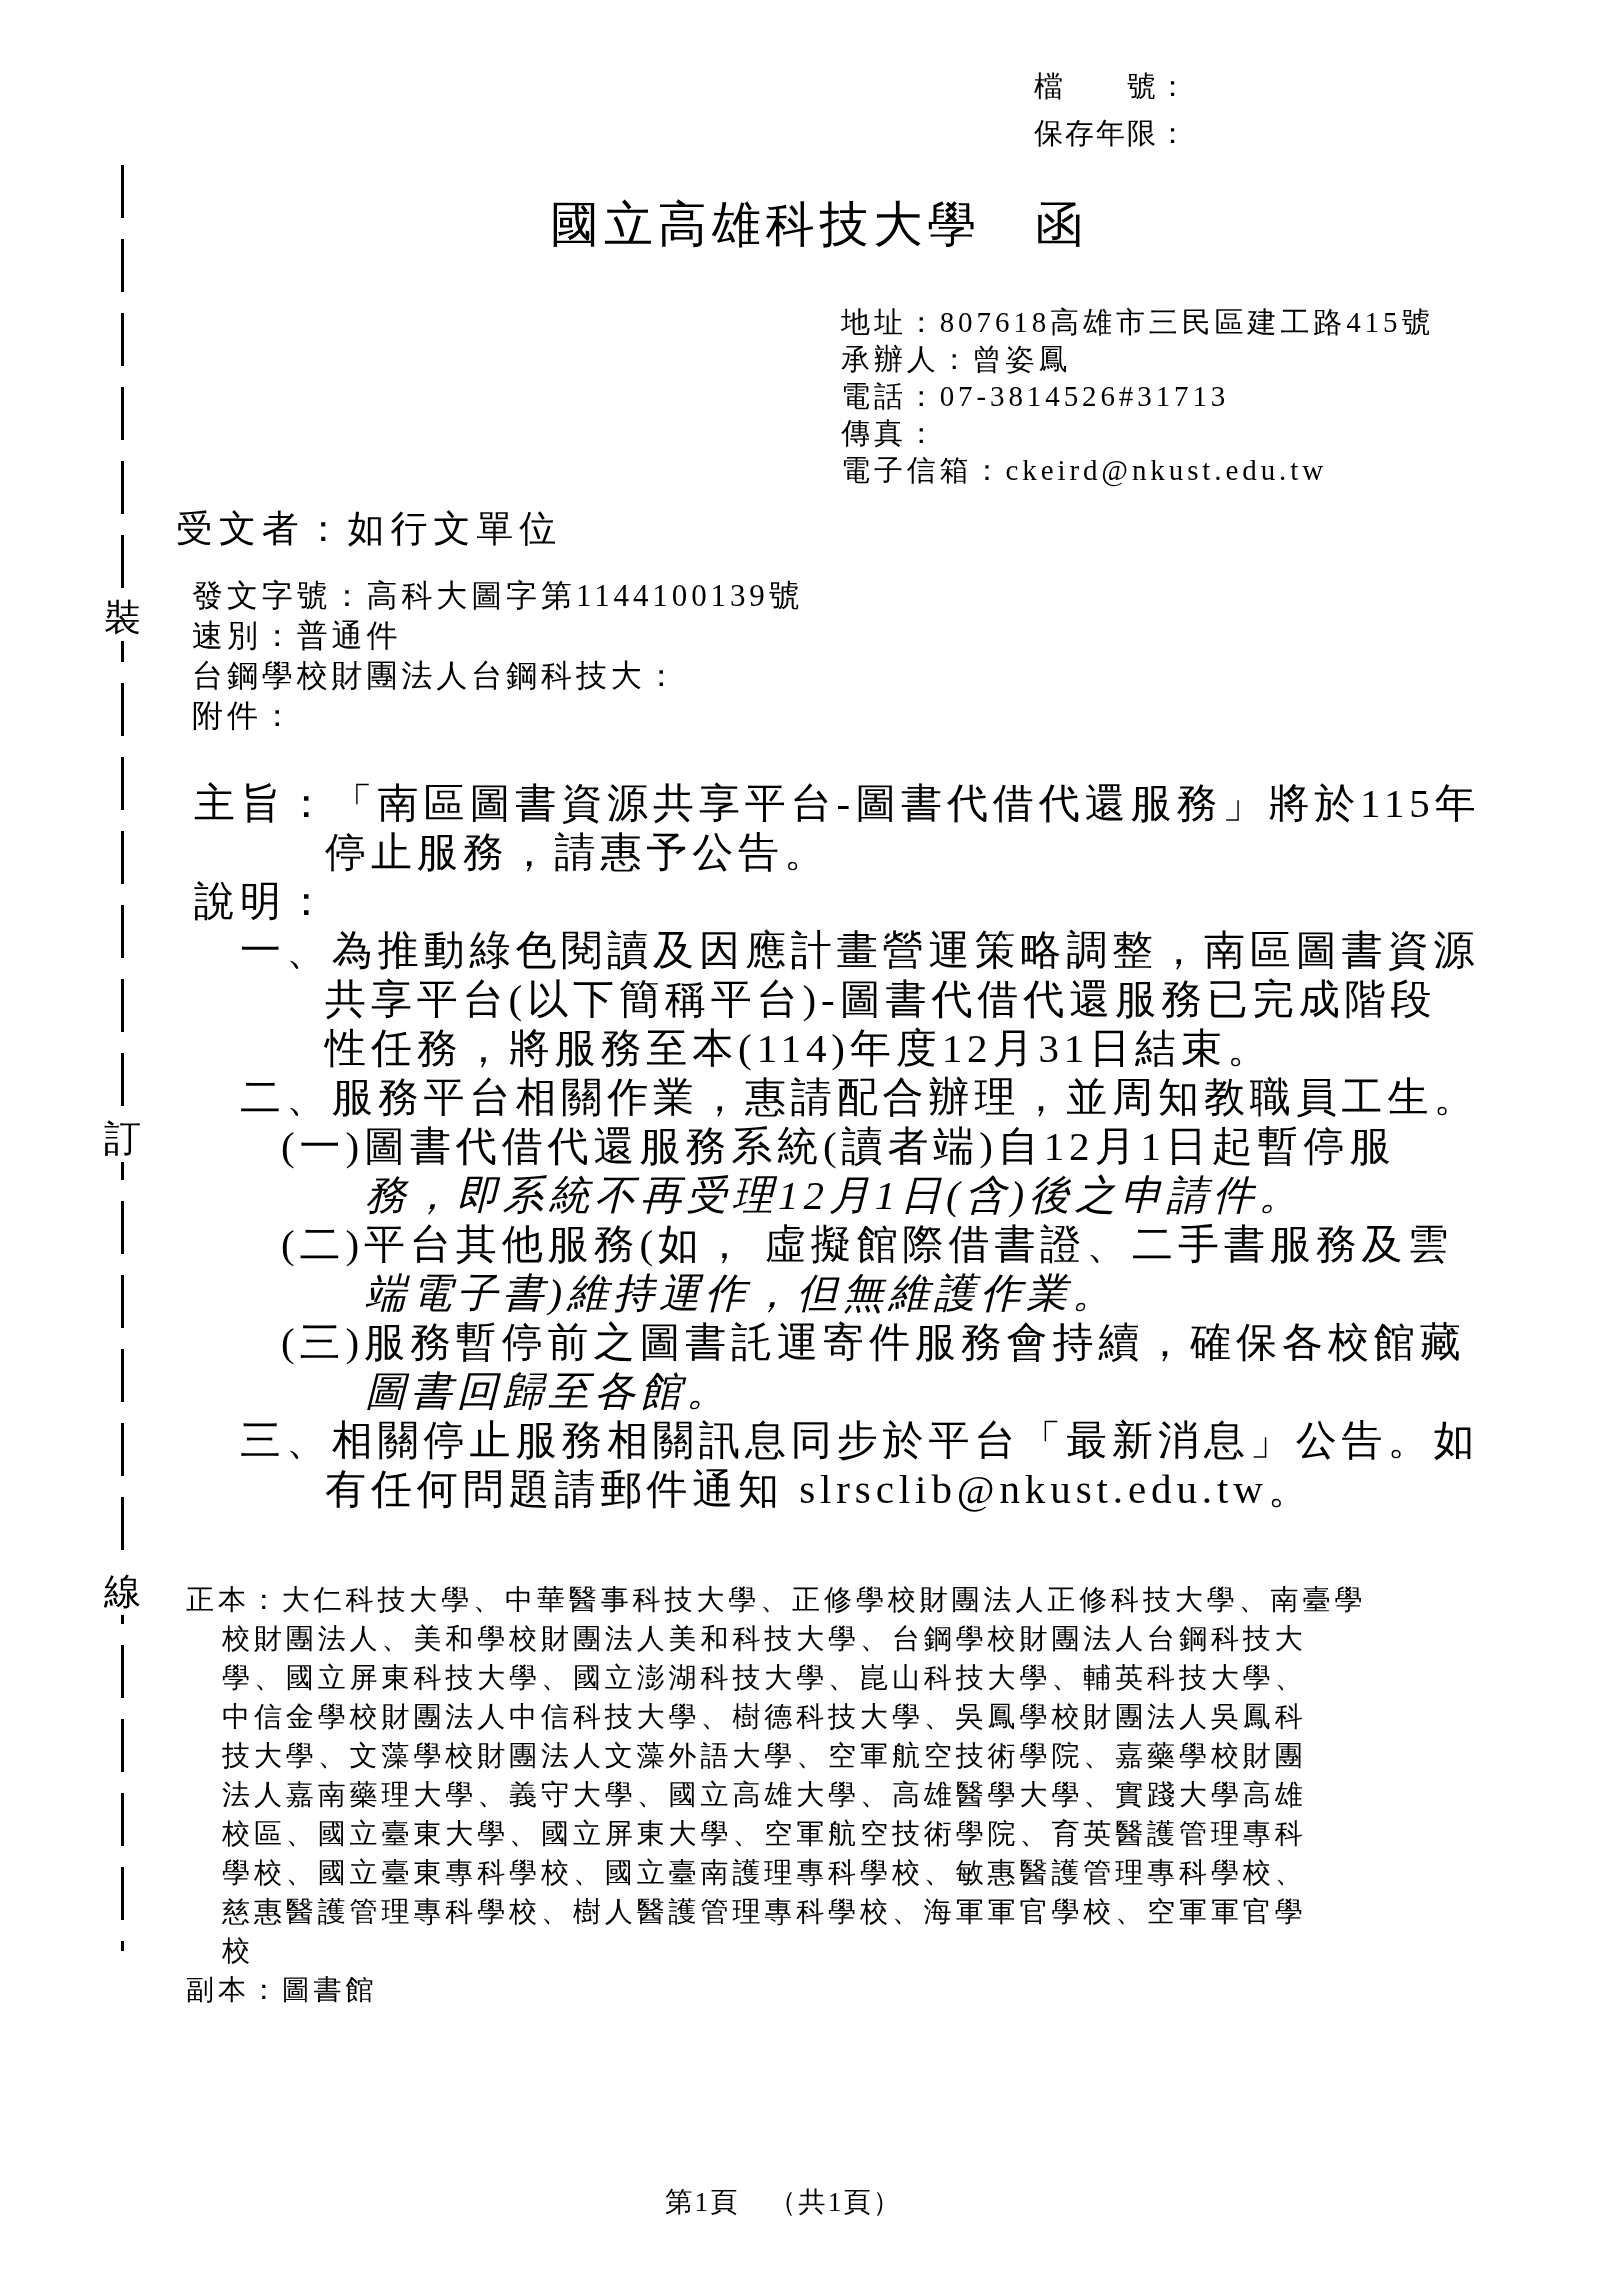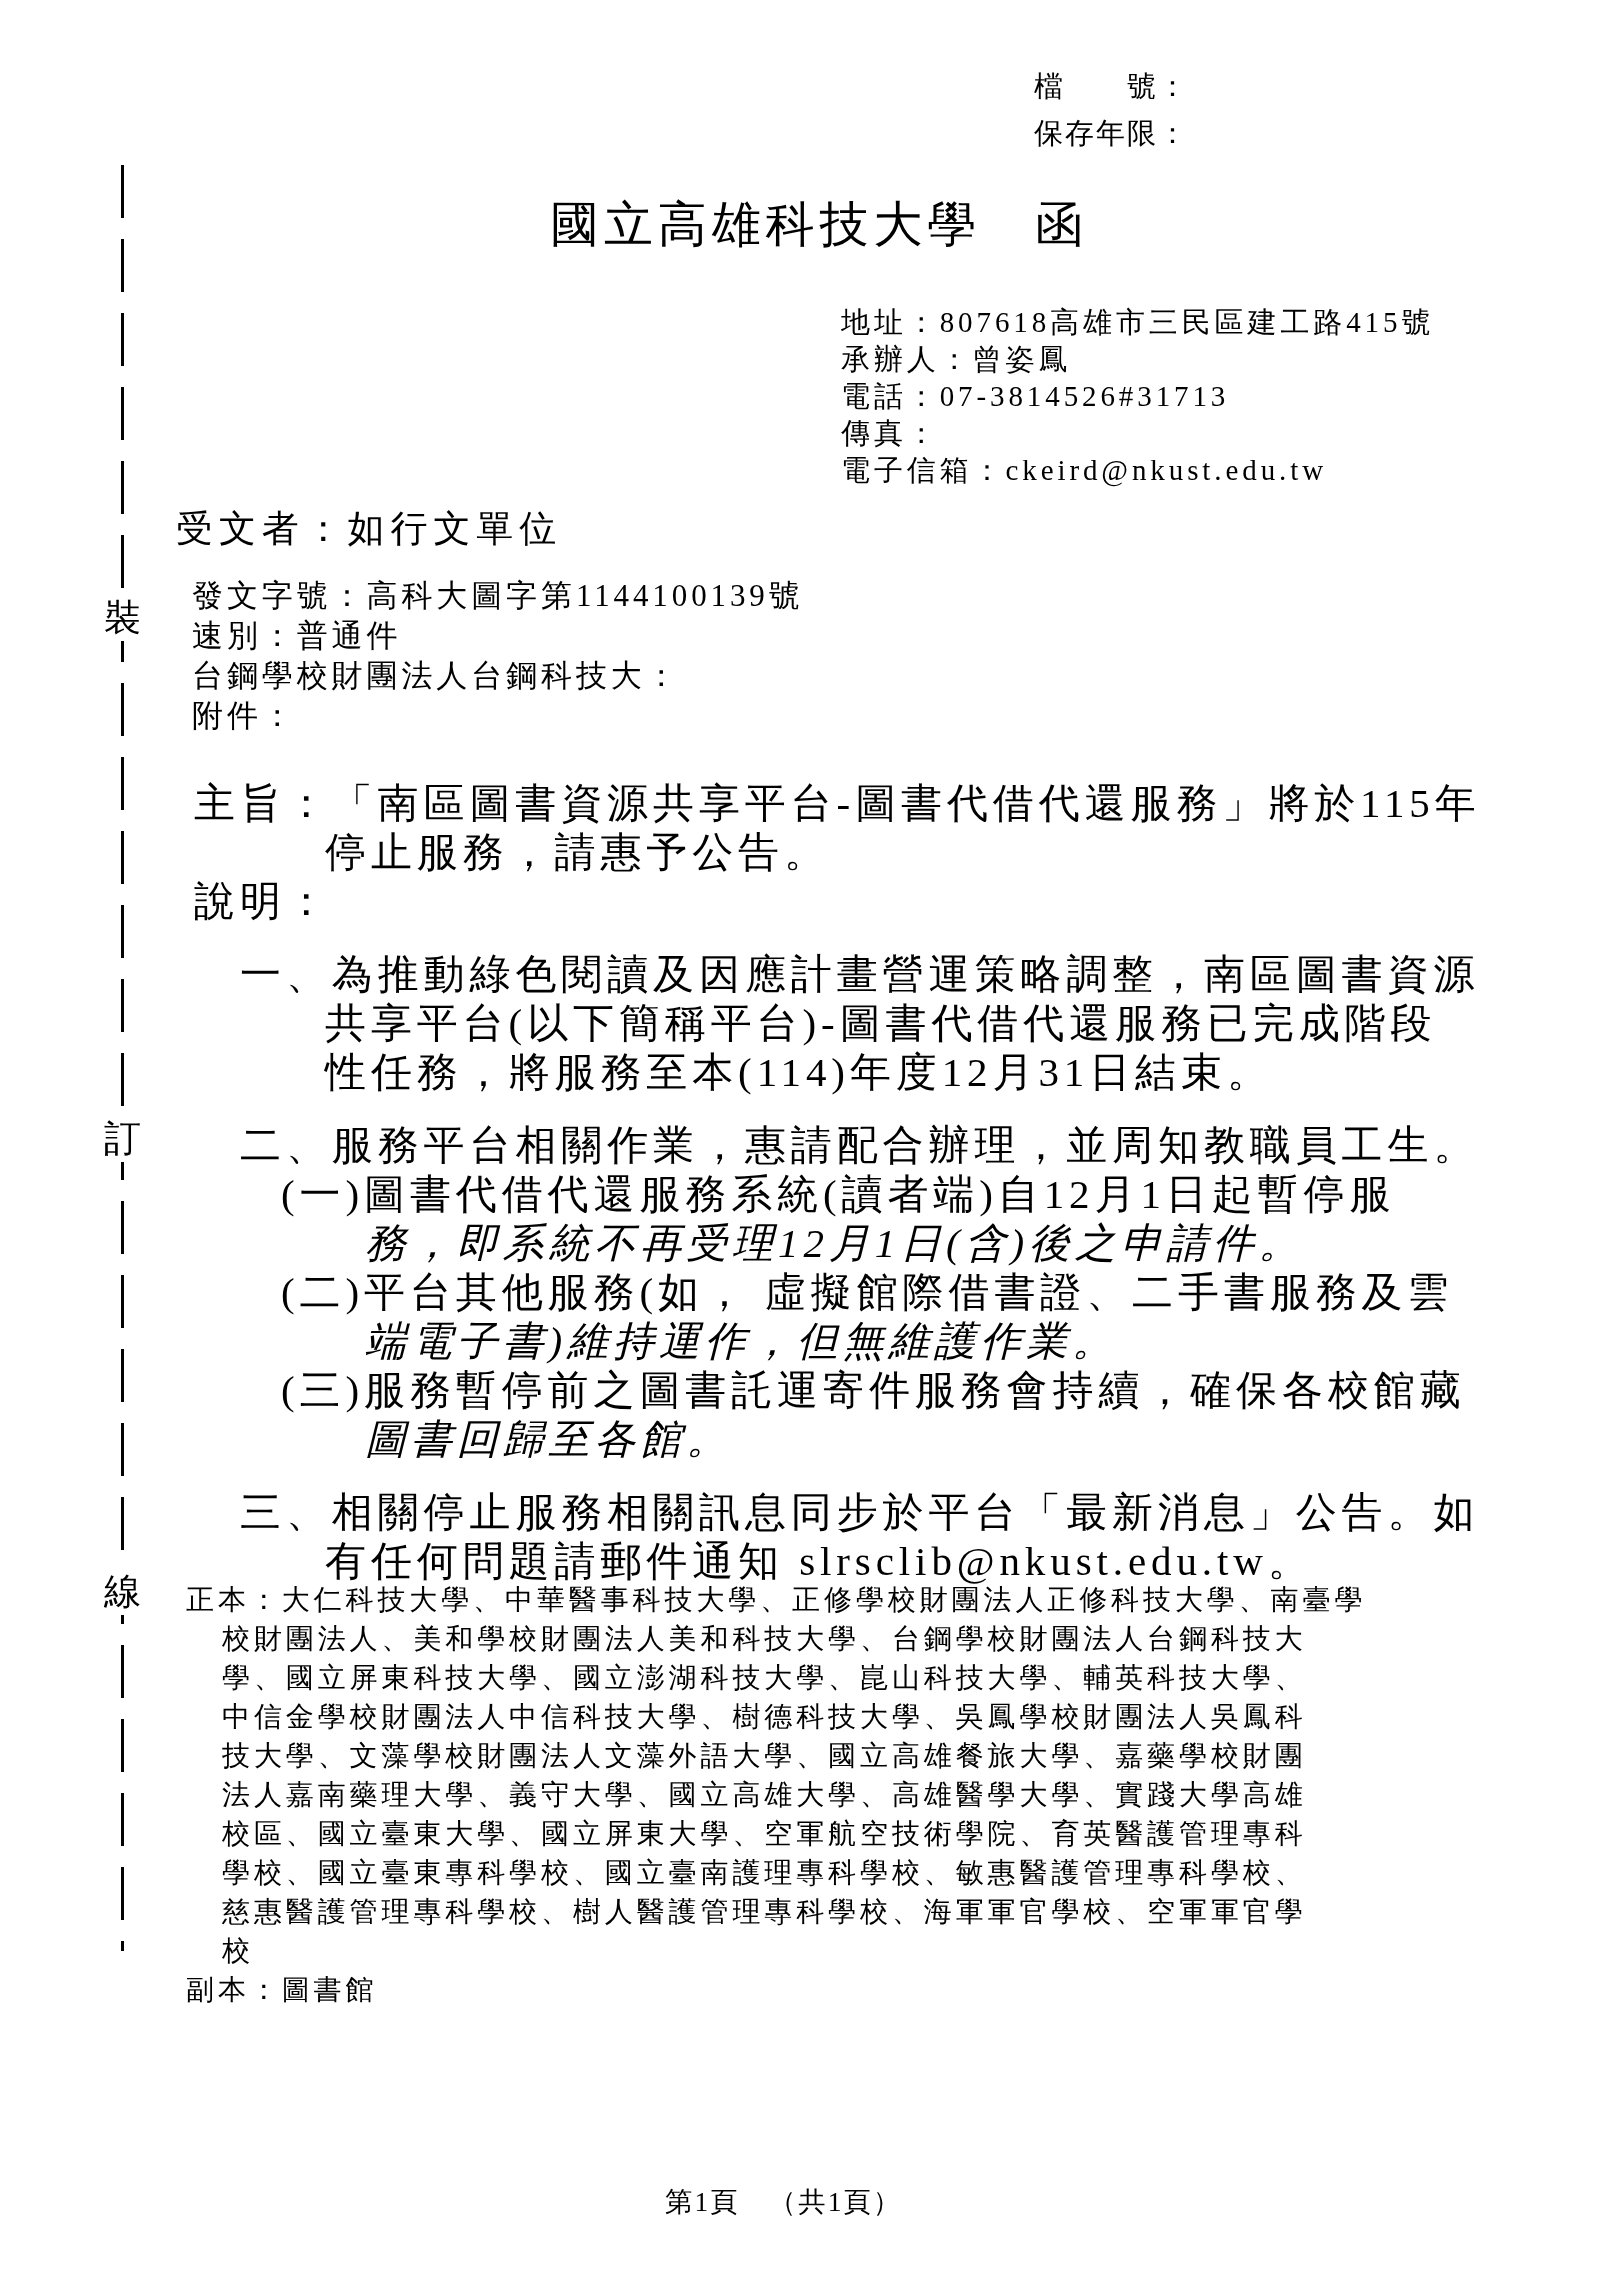--- a/index.html
+++ b/index.html
@@ -49,21 +49,21 @@
   .meta{
     position:absolute;left:192px;top:576px;
     font-size:31px;letter-spacing:3.9px;line-height:40px;
   }
   
   .doc-body{
     position:absolute;left:194px;top:779px;width:1353px;
     font-size:41px;letter-spacing:4.9px;line-height:49px;
   }
   .doc-body .ind-0{padding-left:0;}
-  .doc-body .ind-1{padding-left:46px;margin-top:24px;}
+  .doc-body .ind-1{padding-left:46px;}
   .doc-body .ind-2{padding-left:87px;}
   .doc-body .ind-3{padding-left:131px;}
   .doc-body .ind-4{padding-left:171px;font-style:italic;}
   
   .copies{
     position:absolute;left:186px;top:1580px;width:1372px;
     font-size:28px;letter-spacing:3.9px;line-height:39px;
   }
   .copies .ind-0{padding-left:0;}
   .copies .ind-1{padding-left:36px;}
@@ -123,21 +123,21 @@
       <div class="line ind-4">圖書回歸至各館。</div>
       <div class="line ind-1">三、相關停止服務相關訊息同步於平台「最新消息」公告。如</div>
       <div class="line ind-3">有任何問題請郵件通知 slrsclib@nkust.edu.tw。</div>
     </div>
 
   <div class="copies">
       <div class="line ind-0">正本：大仁科技大學、中華醫事科技大學、正修學校財團法人正修科技大學、南臺學</div>
       <div class="line ind-1">校財團法人、美和學校財團法人美和科技大學、台鋼學校財團法人台鋼科技大</div>
       <div class="line ind-1">學、國立屏東科技大學、國立澎湖科技大學、崑山科技大學、輔英科技大學、</div>
       <div class="line ind-1">中信金學校財團法人中信科技大學、樹德科技大學、吳鳳學校財團法人吳鳳科</div>
-      <div class="line ind-1">技大學、文藻學校財團法人文藻外語大學、國立高雄餐旅大學、嘉藥學校財團</div>
+      <div class="line ind-1">技大學、文藻學校財團法人文藻外語大學、空軍航空技術學院、嘉藥學校財團</div>
       <div class="line ind-1">法人嘉南藥理大學、義守大學、國立高雄大學、高雄醫學大學、實踐大學高雄</div>
       <div class="line ind-1">校區、國立臺東大學、國立屏東大學、空軍航空技術學院、育英醫護管理專科</div>
       <div class="line ind-1">學校、國立臺東專科學校、國立臺南護理專科學校、敏惠醫護管理專科學校、</div>
       <div class="line ind-1">慈惠醫護管理專科學校、樹人醫護管理專科學校、海軍軍官學校、空軍軍官學</div>
       <div class="line ind-1">校</div>
       <div class="line ind-0">副本：圖書館</div>
     </div>
 
   <div class="footer">第1頁　（共1頁）</div>
 

